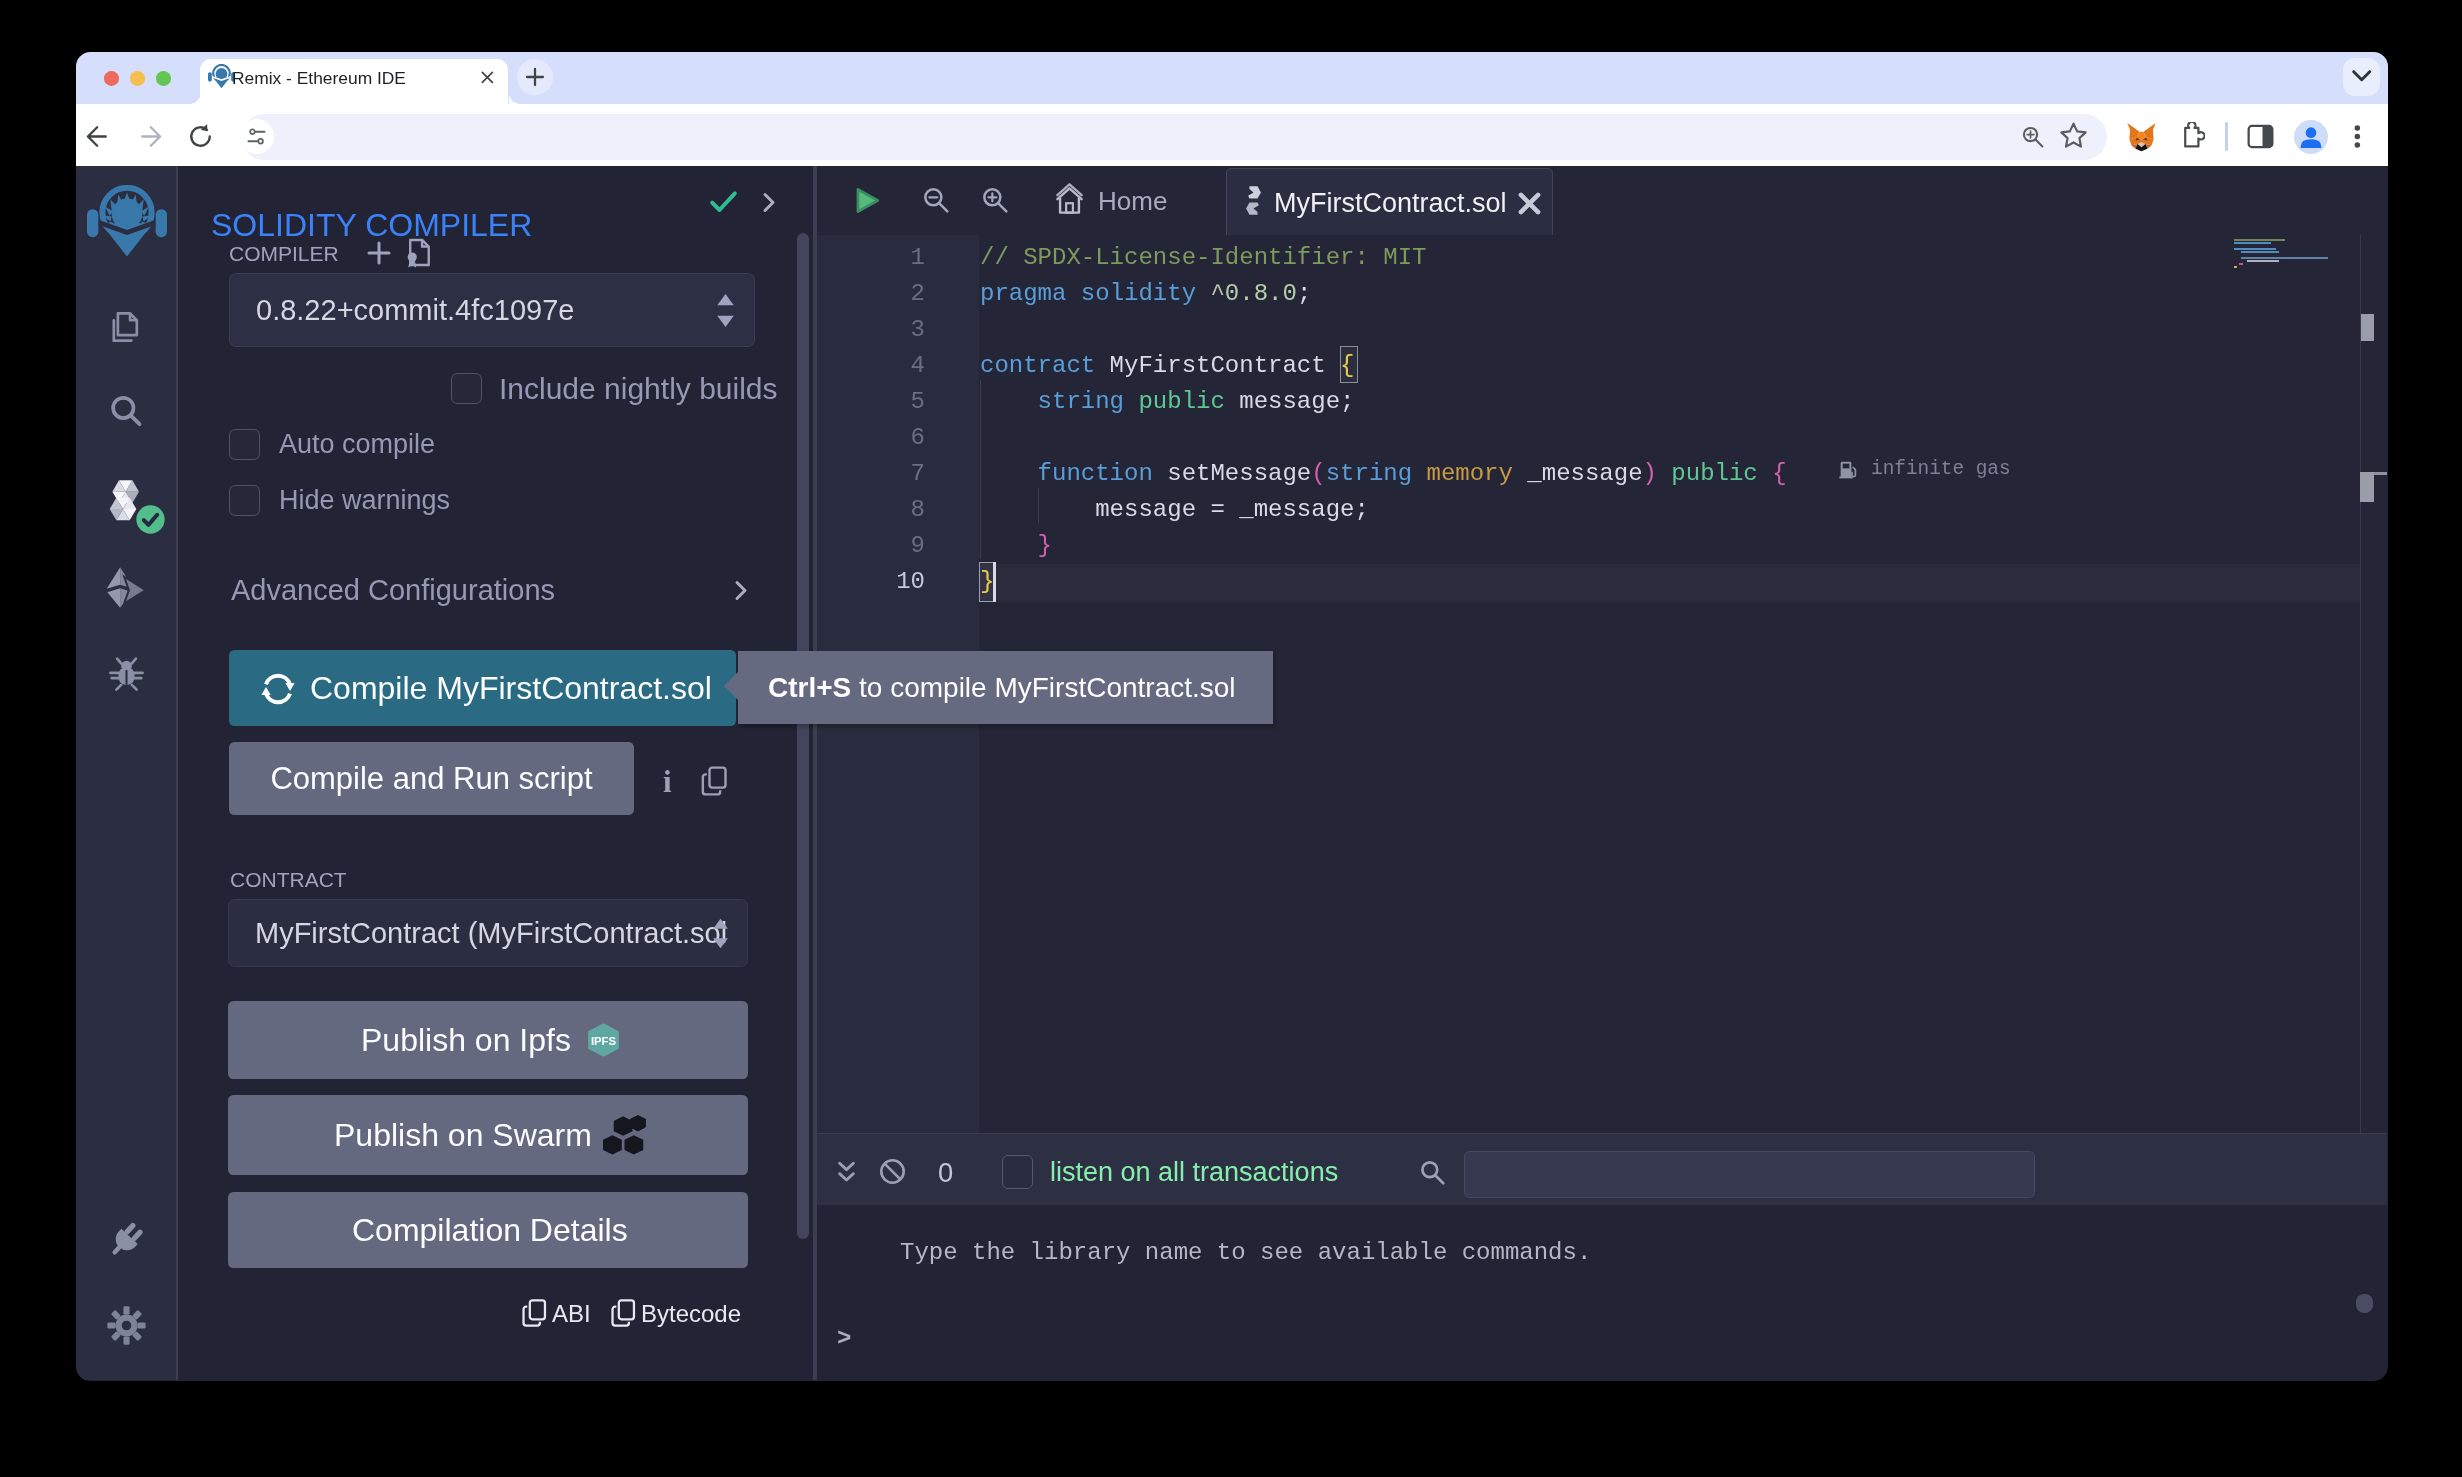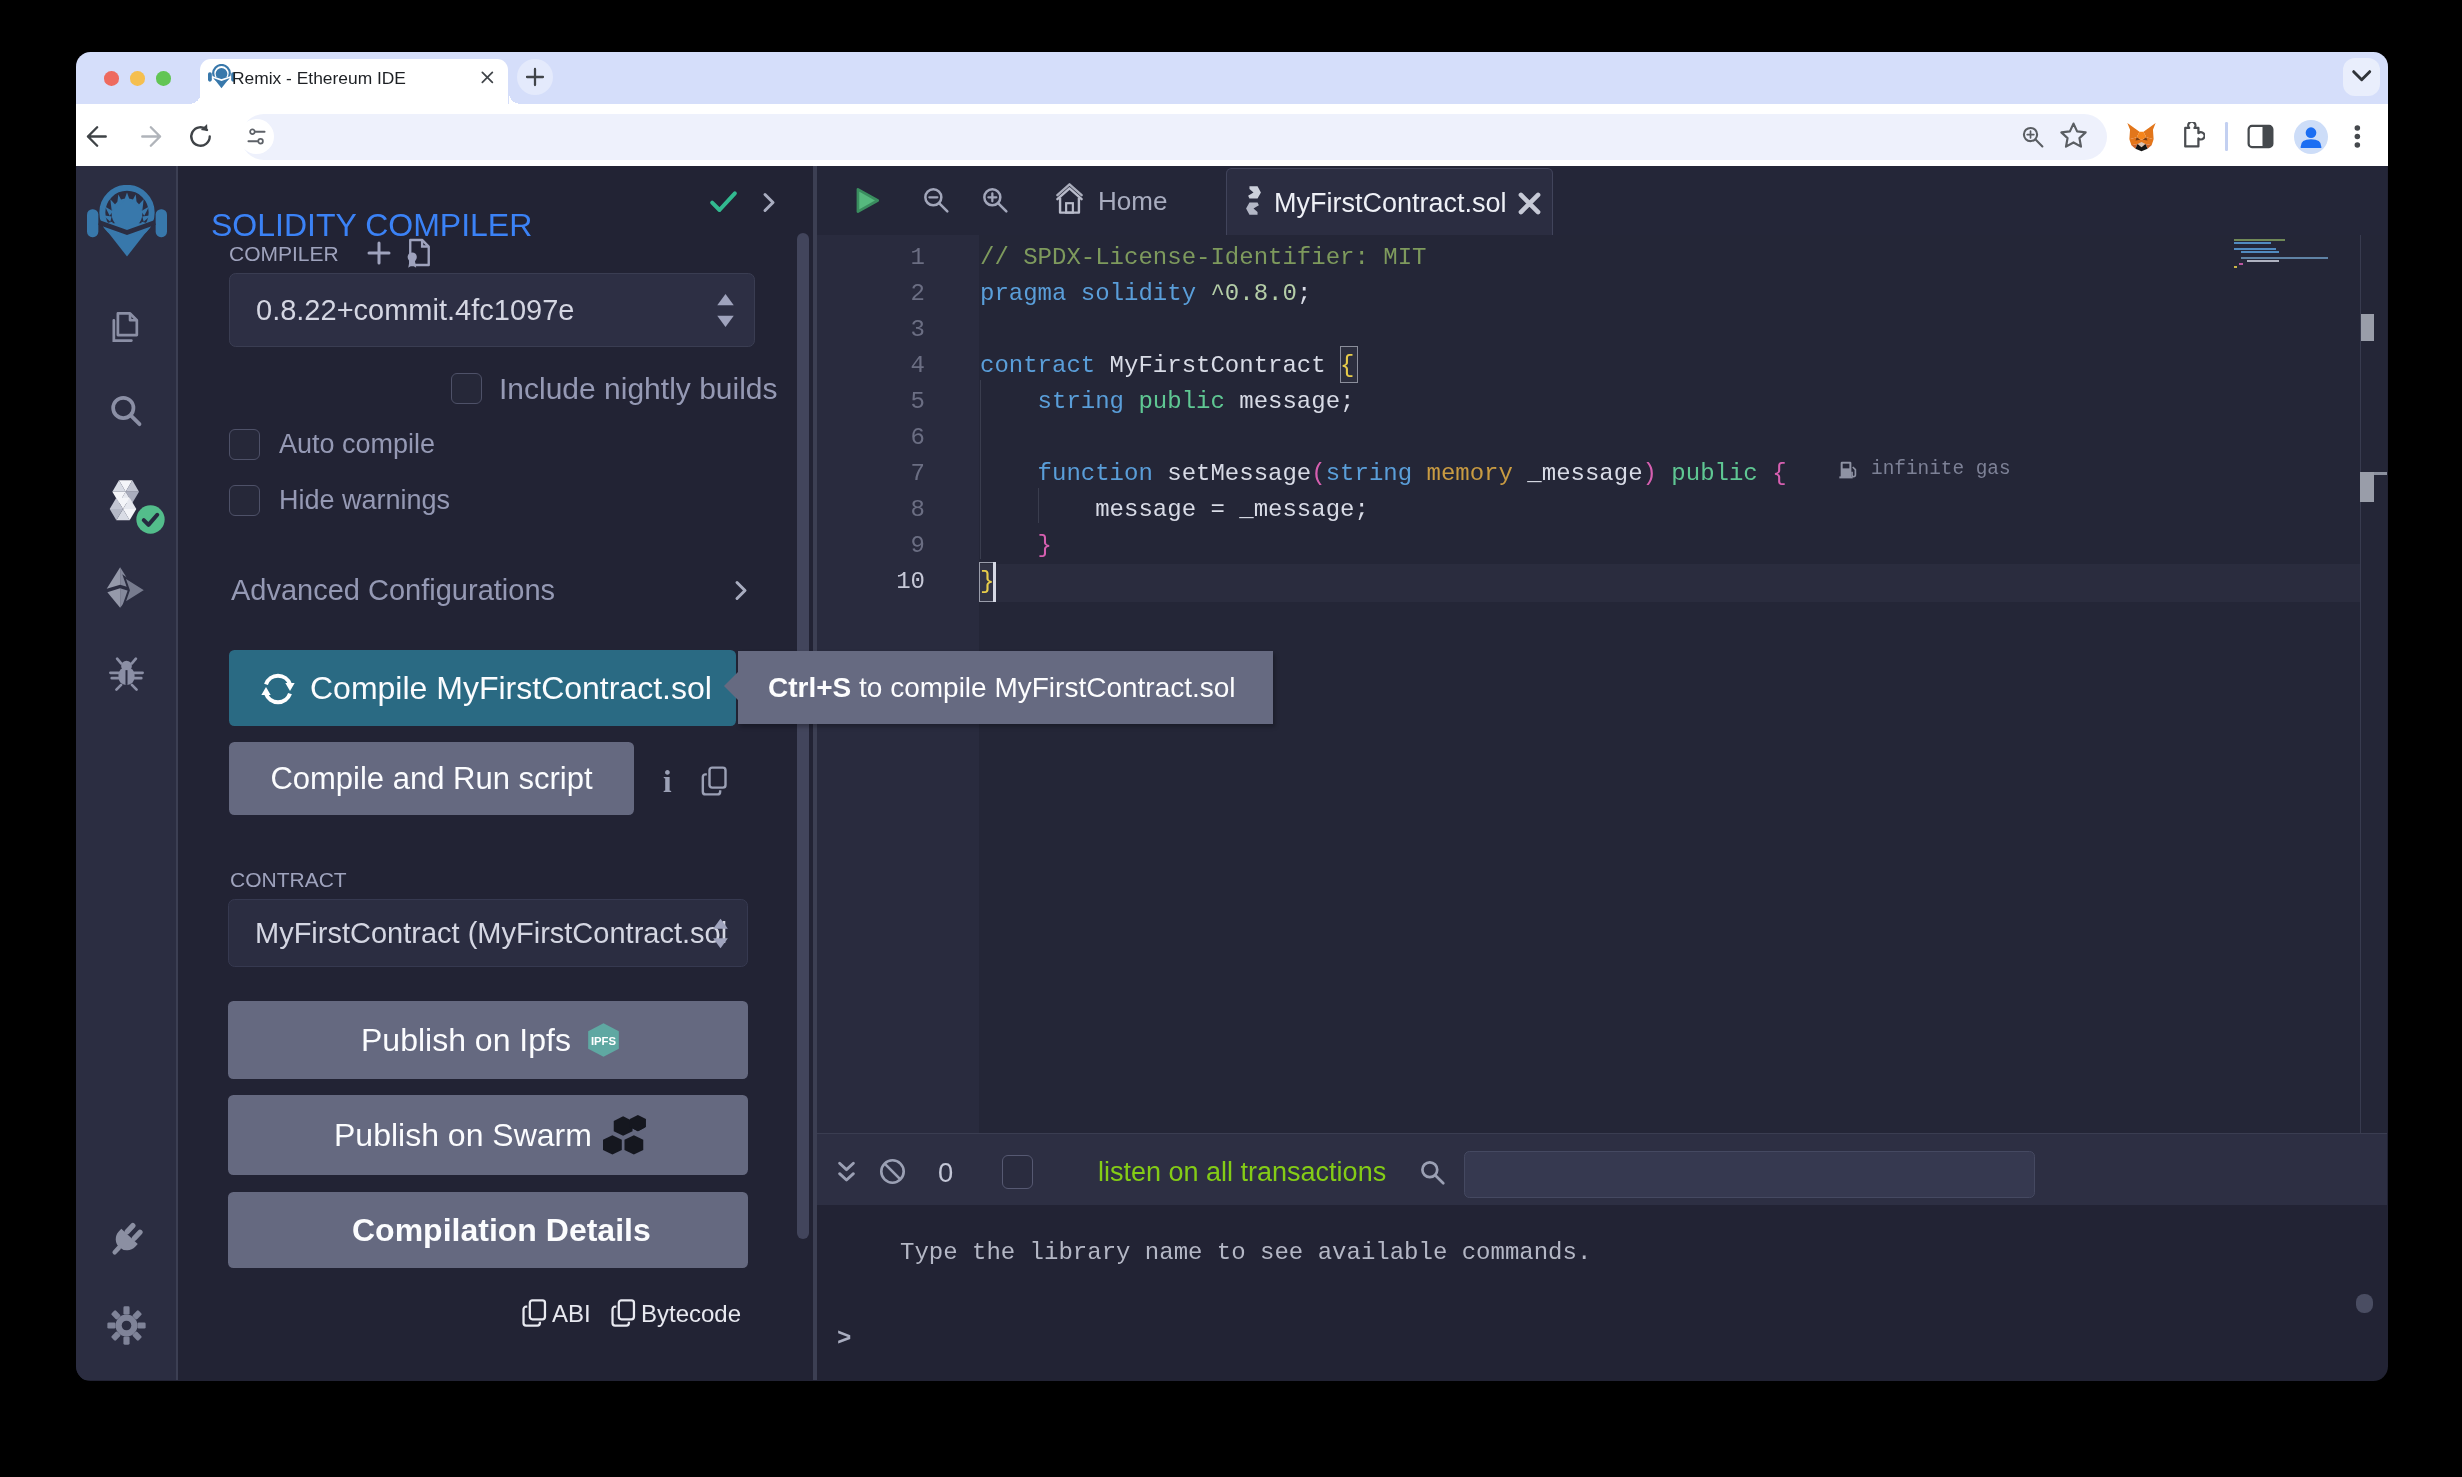--- a/index.html
+++ b/index.html
@@ -308,21 +308,21 @@
     <g fill="#15171f">
       <polygon points="30,2 44,9 44,24 30,31 16,24 16,9"></polygon>
       <polygon points="14,30 28,37 28,52 14,59 0,52 0,37"></polygon>
       <polygon points="46,30 60,37 60,52 46,59 32,52 32,37"></polygon>
       <polygon points="52,4 62,9 62,19 52,24 42,19 42,9"></polygon>
     </g>
     <polygon points="52,0 64,6 64,18 52,24 40,18 40,6" fill="#15171f"></polygon>
   </svg>
 
   <div class="abs" style="left:152px;top:1140px;width:520px;height:76px;border-radius:5.4px;background:#656980;"></div>
-  <div class="abs cy" style="left:276px;top:1140px;height:76px;font-size:32px;color:#fbfcfe;font-weight:bold;">Compilation Details</div>
+  <div class="abs cy" style="left:276px;top:1140px;height:76px;font-size:32px;color:#fbfcfe;">Compilation Details</div>
 
   <svg class="ic" style="left:445px;top:1245px;" width="29" height="32" viewBox="0 0 46 48">
     <rect x="14" y="4" width="24" height="30" rx="4" stroke="#e8e9f0" stroke-width="3.6" fill="none"></rect>
     <path d="M10 14 H8 A4 4 0 0 0 4 18 V40 A4 4 0 0 0 8 44 H26 A4 4 0 0 0 30 40 V38" stroke="#e8e9f0" stroke-width="3.6" fill="none"></path>
   </svg>
   <div class="abs cy" style="left:476px;top:1242px;height:39px;font-size:24px;color:#e8e9f0;">ABI</div>
   <svg class="ic" style="left:534px;top:1245px;" width="29" height="32" viewBox="0 0 46 48">
     <rect x="14" y="4" width="24" height="30" rx="4" stroke="#e8e9f0" stroke-width="3.6" fill="none"></rect>
     <path d="M10 14 H8 A4 4 0 0 0 4 18 V40 A4 4 0 0 0 8 44 H26 A4 4 0 0 0 30 40 V38" stroke="#e8e9f0" stroke-width="3.6" fill="none"></path>
   </svg>
@@ -420,21 +420,21 @@
   <svg class="ic" style="left:759px;top:1107px;" width="23" height="27" viewBox="0 0 40 44">
     <path d="M8 6 L20 17 L32 6" stroke="#9ba0b4" stroke-width="5" fill="none" stroke-linecap="round" stroke-linejoin="round"></path>
     <path d="M8 24 L20 35 L32 24" stroke="#9ba0b4" stroke-width="5" fill="none" stroke-linecap="round" stroke-linejoin="round"></path>
   </svg>
   <svg class="ic" style="left:802px;top:1105px;" width="29" height="29" viewBox="0 0 44 44">
     <circle cx="22" cy="22" r="17" stroke="#9ba0b4" stroke-width="4" fill="none"></circle>
     <path d="M10 10 L34 34" stroke="#9ba0b4" stroke-width="4"></path>
   </svg>
   <div class="abs cy" style="left:862px;top:1101px;height:39px;font-size:27.4px;color:#c3c6d6;">0</div>
   <div class="abs" style="left:926px;top:1103px;width:31px;height:34px;border-radius:6px;background:#2a2c3f;border:1.7px solid #565972;"></div>
-  <div class="abs cy" style="left:974px;top:1101px;height:39px;font-size:27px;color:#84cc16;margin-left:48px;">listen on all transactions</div>
+  <div class="abs cy" style="left:974px;top:1101px;height:39px;font-size:27px;color:#86efac;">listen on all transactions</div>
   <svg class="ic" style="left:1341px;top:1105px;" width="31" height="31" viewBox="0 0 46 46">
     <circle cx="19" cy="19" r="11" stroke="#9ba0b4" stroke-width="4" fill="none"></circle>
     <path d="M27 27 L39 39" stroke="#9ba0b4" stroke-width="4" stroke-linecap="round"></path>
   </svg>
   <div class="abs" style="left:1388px;top:1099px;width:571px;height:47px;border-radius:5.4px;background:#363950;border:1.3px solid #454961;"></div>
 
   <div class="abs mono" style="left:824px;top:1187px;font-size:24px;color:#b4b7c5;">Type the library name to see available commands.</div>
   <div class="abs mono" style="left:761px;top:1273px;font-size:24px;font-weight:bold;color:#a9adc0;">&gt;</div>
   <div class="abs" style="left:2280px;top:1242px;width:16.7px;height:19.4px;border-radius:8px;background:#4a4d62;"></div>
 </div>

